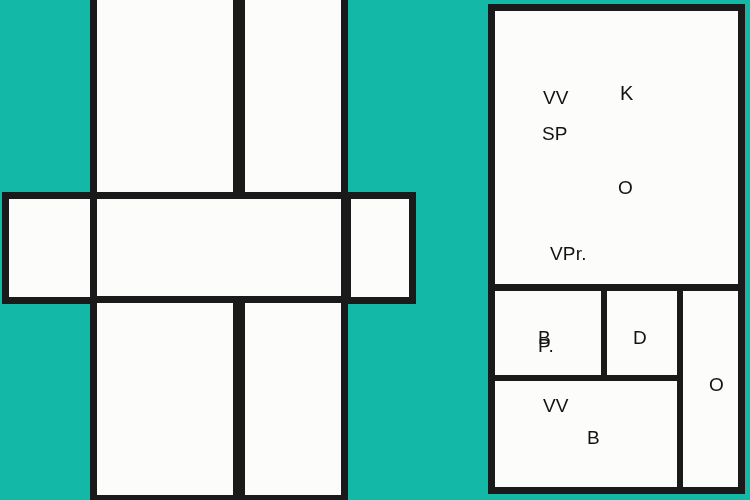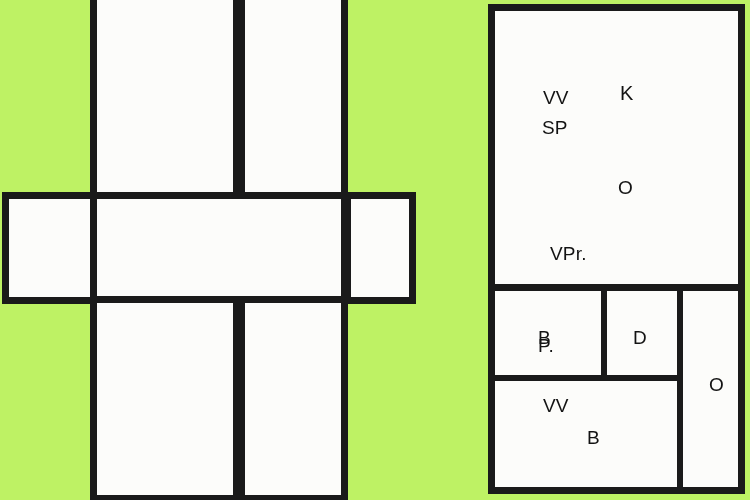--- a/index.html
+++ b/index.html
@@ -8,21 +8,21 @@
     padding: 0;
     background: #ffffff;
   }
   body {
     font-family: "Liberation Sans", sans-serif;
   }
   #canvas {
     position: relative;
     width: 750px;
     height: 500px;
-    background: #bef264;
+    background: #14b8a6;
     overflow: hidden;
   }
   
   .cell {
     position: absolute;
     box-sizing: border-box;
     background: #fcfcfa;
     border: 7px solid #1a1a1a;
   }
   
@@ -73,21 +73,21 @@
     <div class="divider-v" style="left:601px; top:288px; width:6px; height:92px;"></div>
 
     <div class="divider-v" style="left:677px; top:288px; width:6px; height:206px;"></div>
 
     <div class="divider-h" style="left:488px; top:375px; width:194px; height:6px;"></div>
 
     <div class="label" style="left:543px; top:88px;">VV</div>
 
     <div class="label lg" style="left:620px; top:83px;">K</div>
 
-    <div class="label" style="left:542px; top:118px;">SP</div>
+    <div class="label" style="left:542px; top:124px;">SP</div>
 
     <div class="label" style="left:618px; top:178px;">O</div>
 
     <div class="label" style="left:550px; top:244px;">VPr.</div>
 
     <div class="label" style="left:538px; top:328px;">B</div>
 
     <div class="label" style="left:538px; top:336px;">P.</div>
 
     <div class="label" style="left:633px; top:328px;">D</div>

